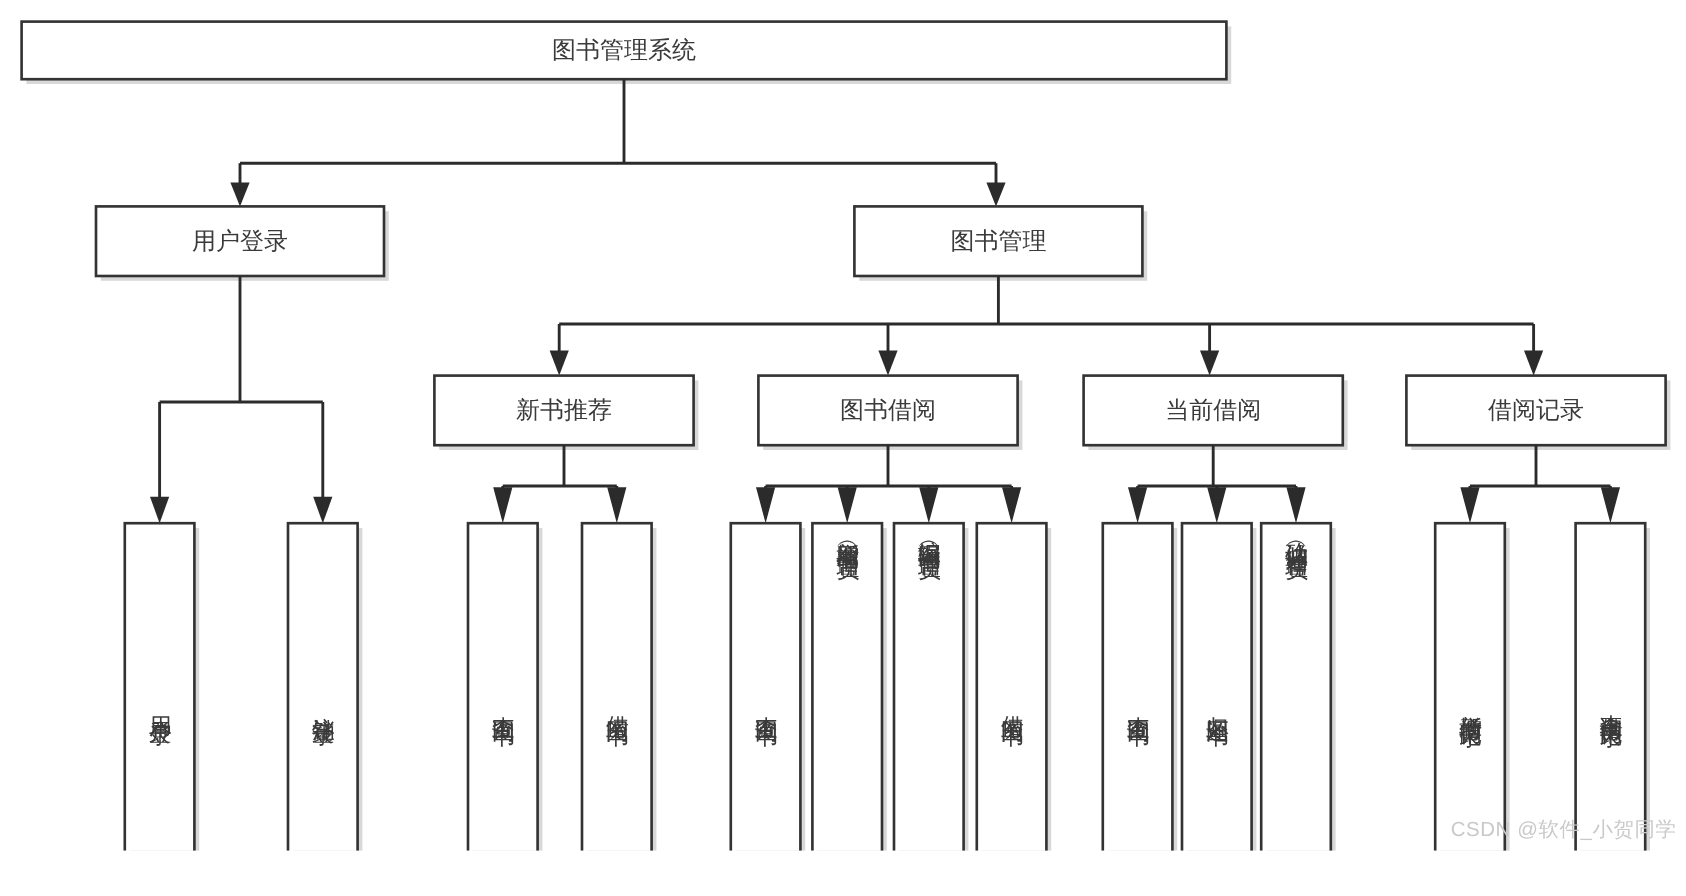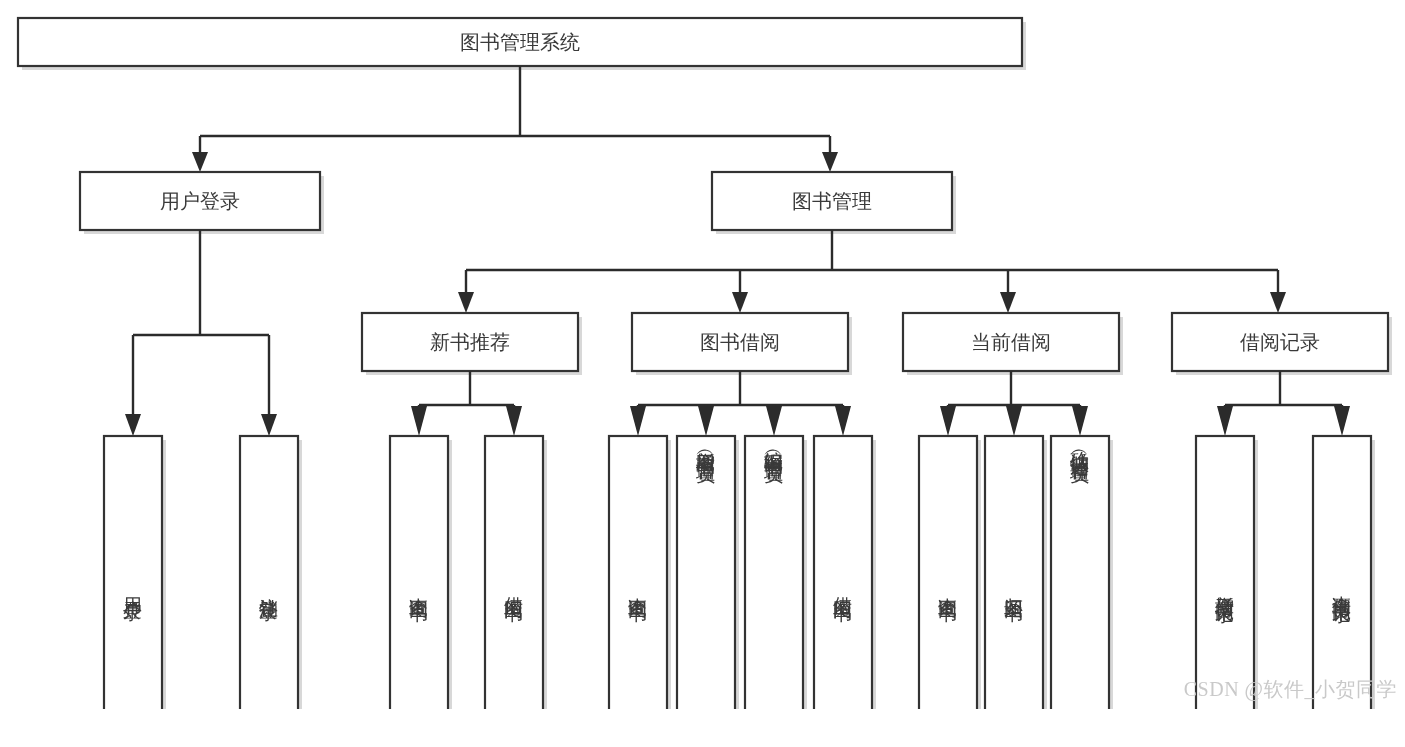--- a/index.html
+++ b/index.html
@@ -67,22 +67,22 @@
     line-height: 1.22;
     letter-spacing: 2px;
     color: #3a3a3a;
     white-space: nowrap;
     text-align: center;
   }
   .watermark {
     position: absolute;
     right: 8px;
     bottom: 6px;
-    font-family: Liberation Serif, serif;
-    font-size: 20px;
+    font-family: Liberation Sans, sans-serif;
+    font-size: 17px;
     color: #c9c9c9;
     letter-spacing: 0.5px;
     user-select: none;
   }
 </style>
 </head>
 <body>
 
 <div id="diagram-root">
 

